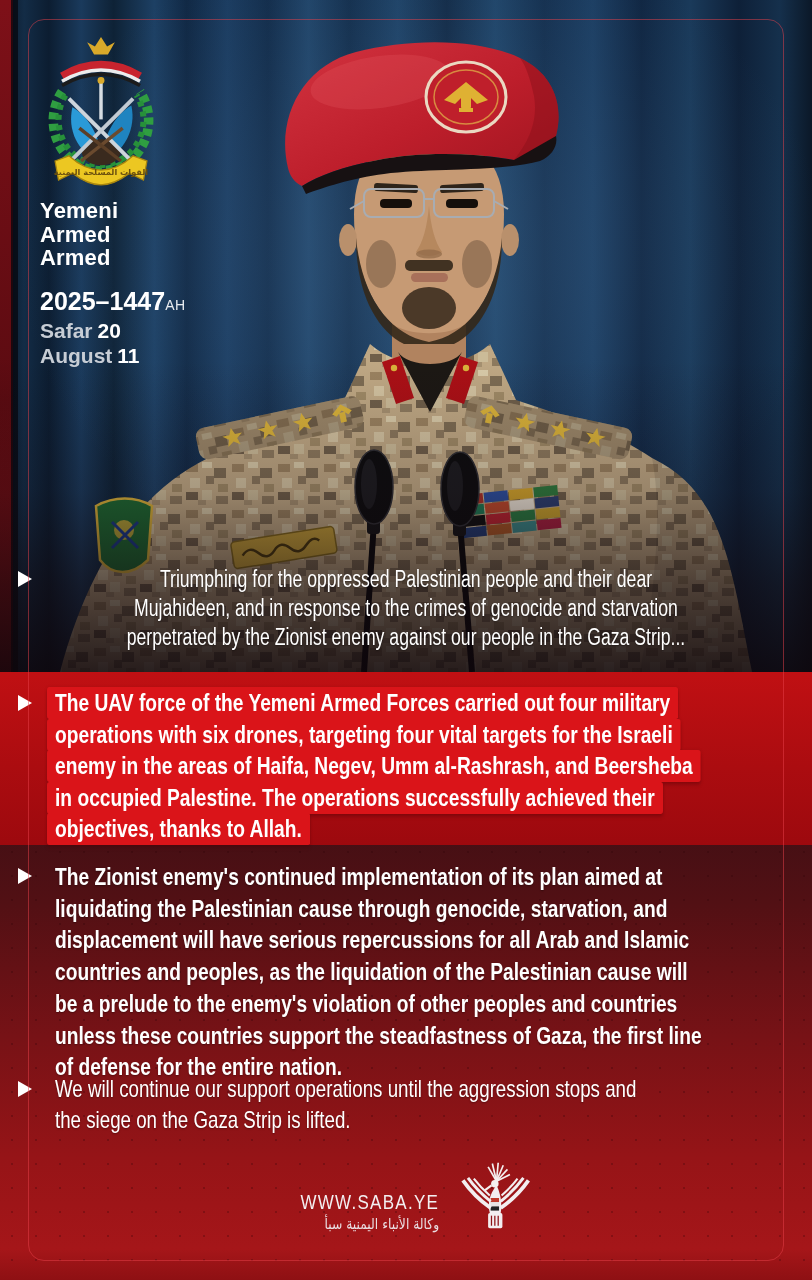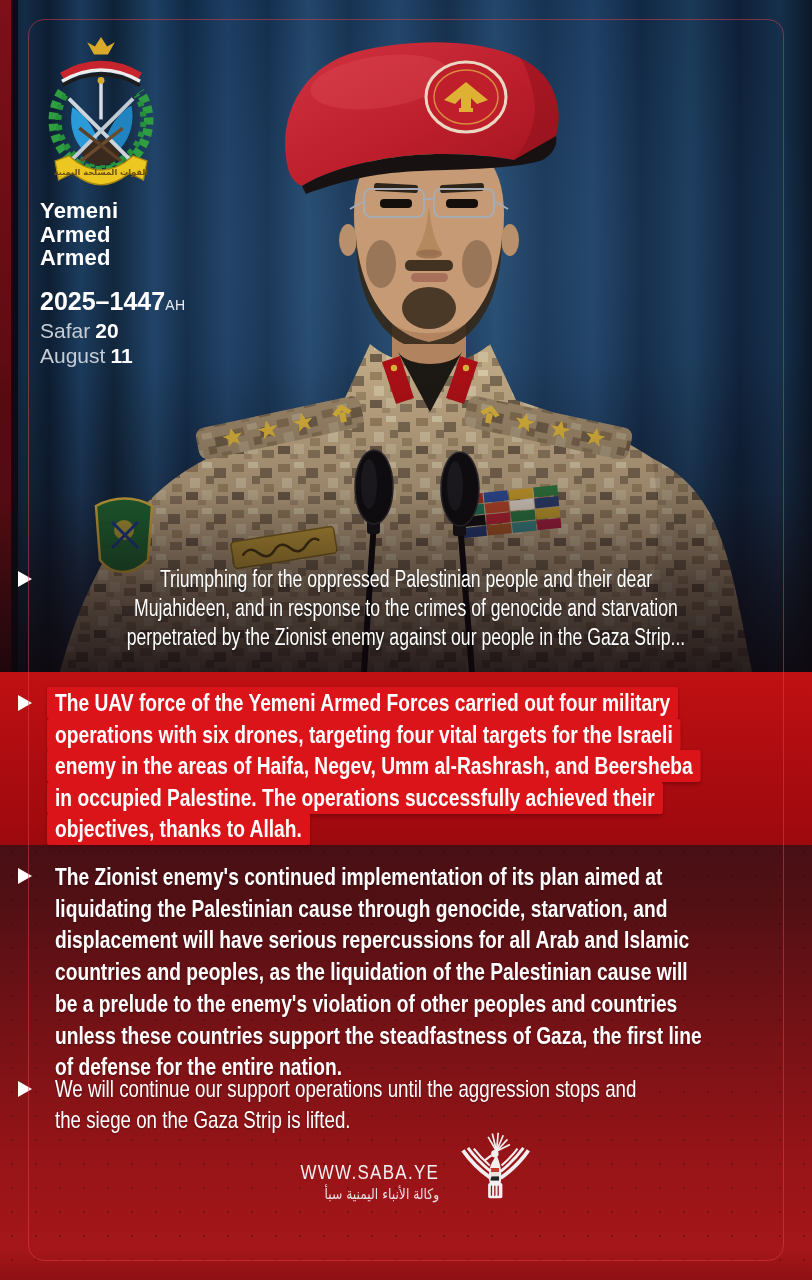--- a/index.html
+++ b/index.html
@@ -21,21 +21,21 @@
                     rgba(16,7,12,.6) 72%,rgba(14,6,11,.86) 100%);}
 
   
   .emblem{position:absolute;left:36px;top:30px;width:130px;height:158px;}
   .org-title{position:absolute;left:40px;top:199px;width:132px;color:#fff;
              font-size:22px;font-weight:700;line-height:23.5px;letter-spacing:.2px;}
   .dates{position:absolute;left:40px;top:288px;color:#fff;}
   .year-row{font-size:25px;font-weight:700;line-height:27px;}
   .era{font-size:14px;font-weight:400;color:#e9ecf0;letter-spacing:.5px;}
   .date-row{font-size:21px;line-height:24.5px;}
-  .month{font-weight:400;color:#c7cdd5;}
+  .month{font-weight:700;color:#c7cdd5;}
   .day{font-weight:700;color:#fff;margin-left:5px;}
 
   
   .stmt{position:absolute;margin:0;color:#fff;white-space:pre-line;
         text-shadow:0 1px 2px rgba(0,0,0,.35);}
   .s1{top:565px;left:-44px;width:900px;text-align:center;font-size:23.5px;
       font-weight:400;line-height:29px;transform:scaleX(.75);transform-origin:50% 0;}
   .band{position:absolute;left:0;top:672px;width:812px;height:173px;
         background:linear-gradient(180deg,#c01013 0%,#ab0c10 55%,#9d090e 100%);}
   .s2{top:687px;left:47px;width:940px;font-size:24px;font-weight:700;line-height:31.6px;
@@ -46,21 +46,21 @@
   .s3{top:861px;left:55px;width:940px;font-size:24px;font-weight:700;line-height:31.7px;
       transform:scaleX(.8);transform-origin:0 0;}
   .s4{top:1074px;left:55px;width:940px;font-size:24px;font-weight:400;line-height:30.5px;
       transform:scaleX(.78);transform-origin:0 0;}
   .bullet{position:absolute;left:18px;width:0;height:0;
           border-left:14px solid #fff;border-top:8px solid transparent;
           border-bottom:8px solid transparent;}
   .b1{top:571px;} .b2{top:695px;} .b3{top:868px;} .b4{top:1081px;}
 
   
-  .footer{position:absolute;left:0;right:0;top:1128px;display:flex;
+  .footer{position:absolute;left:0;right:0;top:1158px;display:flex;
           justify-content:center;align-items:flex-start;gap:12px;}
   .footer-text{text-align:right;margin-top:33px;transform:scaleX(.85);transform-origin:100% 0;}
   .footer-url{font-size:20px;letter-spacing:1.5px;color:#f3eff1;line-height:22px;}
   .footer-ar{font-size:14.5px;color:#eadfe3;margin-top:3px;
              font-family:"DejaVu Sans",sans-serif;}
   .saba{width:84px;height:80px;display:block;}
 
   .frame{position:absolute;left:28px;top:19px;width:754px;height:1240px;
          border:1.6px solid rgba(232,64,74,.5);border-radius:16px;pointer-events:none;}
 </style>

